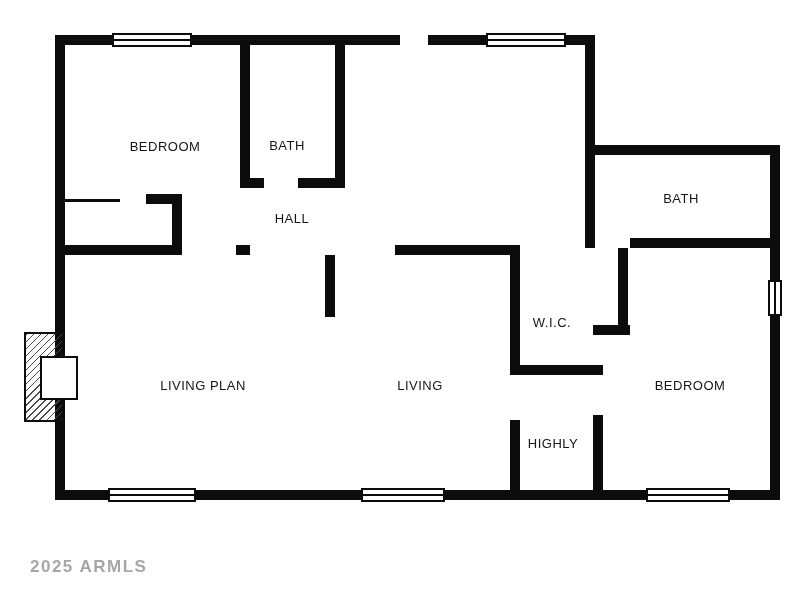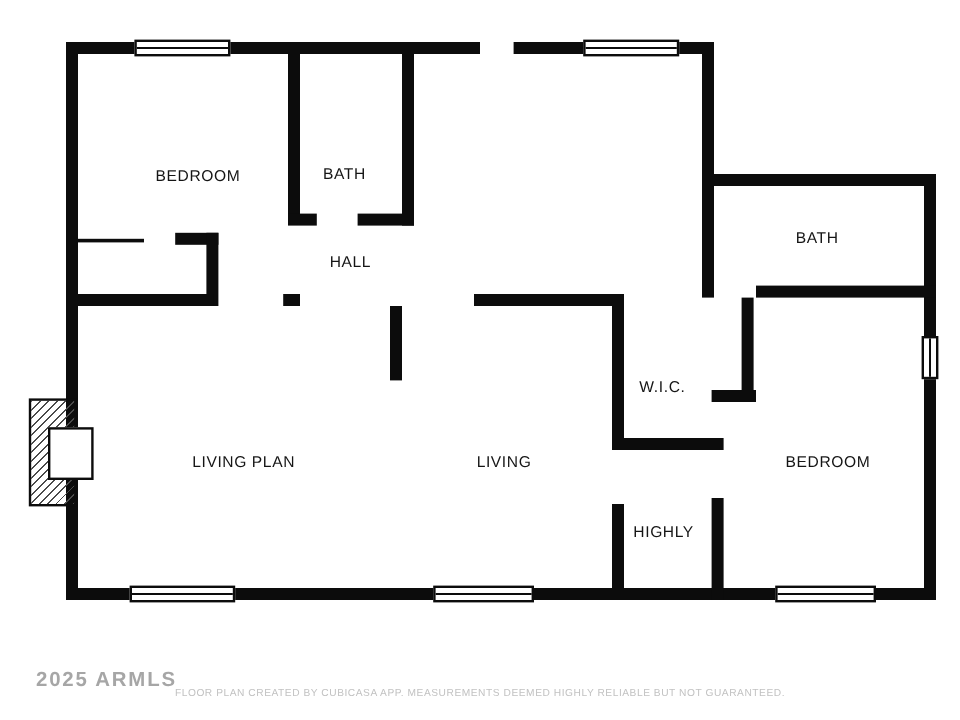--- a/index.html
+++ b/index.html
@@ -70,15 +70,14 @@
   <div class="room-label" style="left:287px;top:145px">BATH</div>
   <div class="room-label" style="left:681px;top:198px">BATH</div>
   <div class="room-label" style="left:292px;top:218px">HALL</div>
   <div class="room-label" style="left:552px;top:322px">W.I.C.</div>
   <div class="room-label" style="left:203px;top:385px">LIVING PLAN</div>
   <div class="room-label" style="left:420px;top:385px">LIVING</div>
   <div class="room-label" style="left:553px;top:443px">HIGHLY</div>
   <div class="room-label" style="left:690px;top:385px">BEDROOM</div>
 
   <div class="watermark">2025 ARMLS</div>
-  <div class="footer-disclaimer">FLOOR PLAN CREATED BY CUBICASA APP. MEASUREMENTS DEEMED HIGHLY RELIABLE BUT NOT GUARANTEED.</div>
 
 </div>
 
 </body></html>

